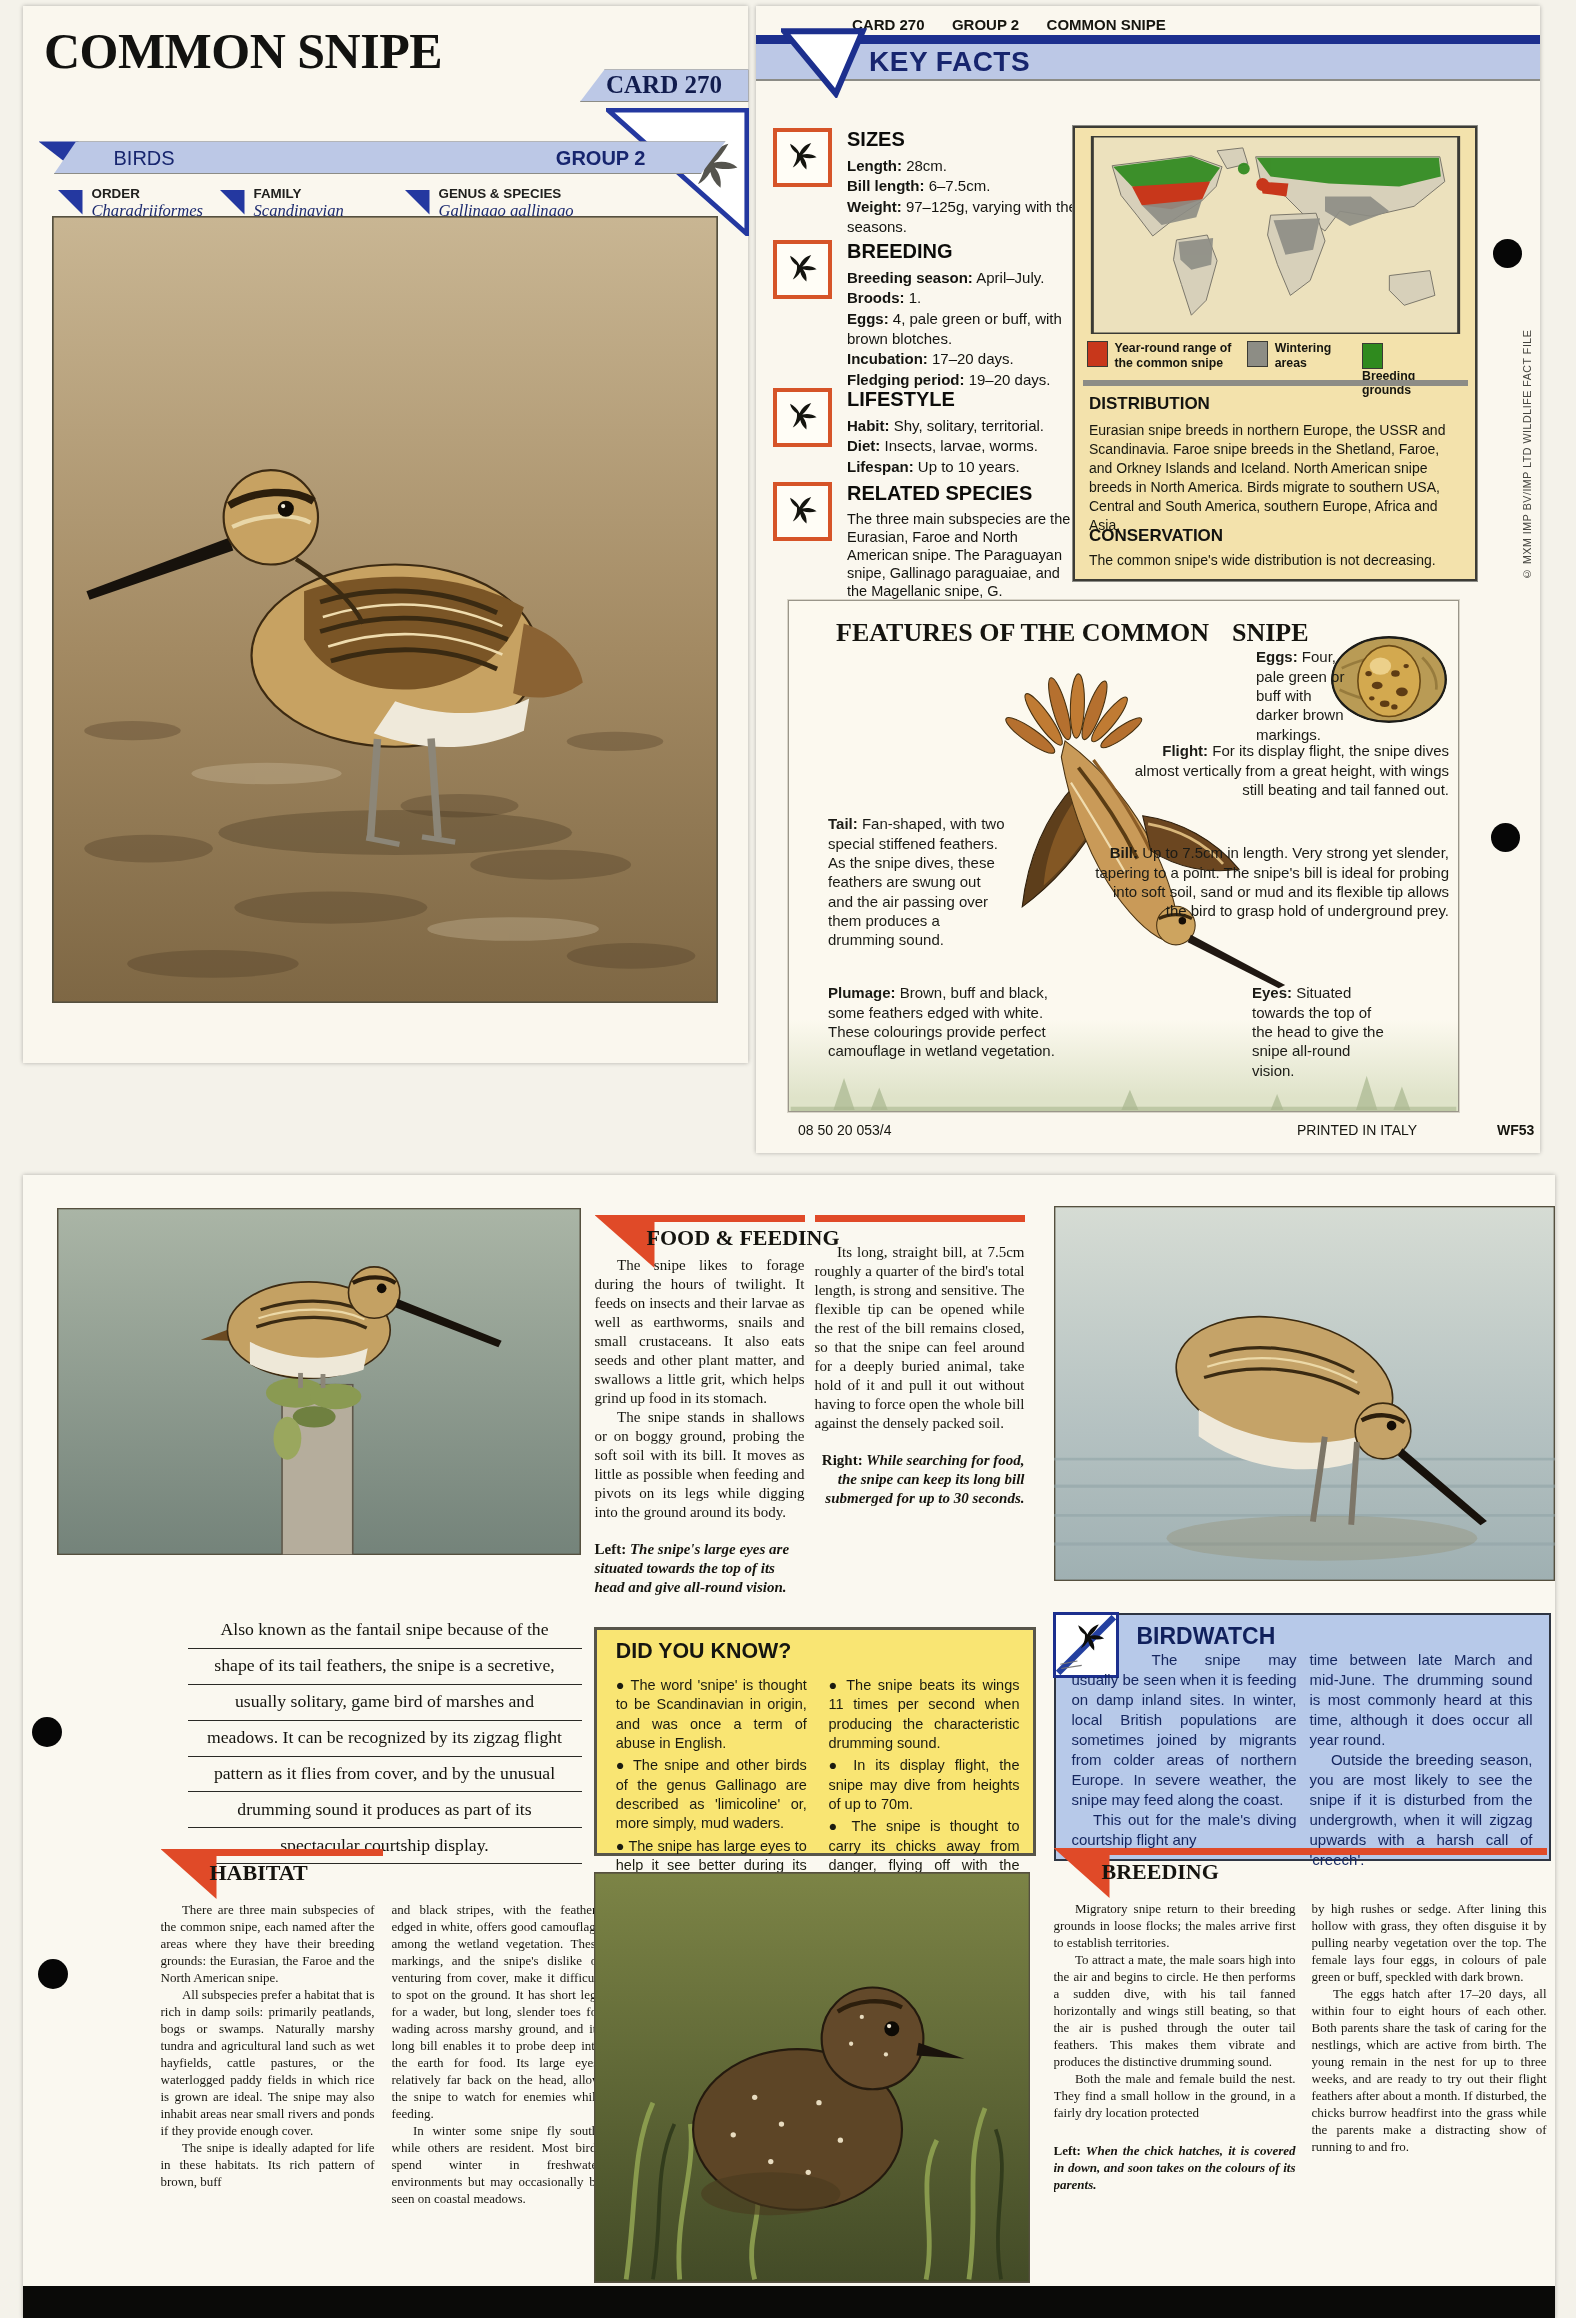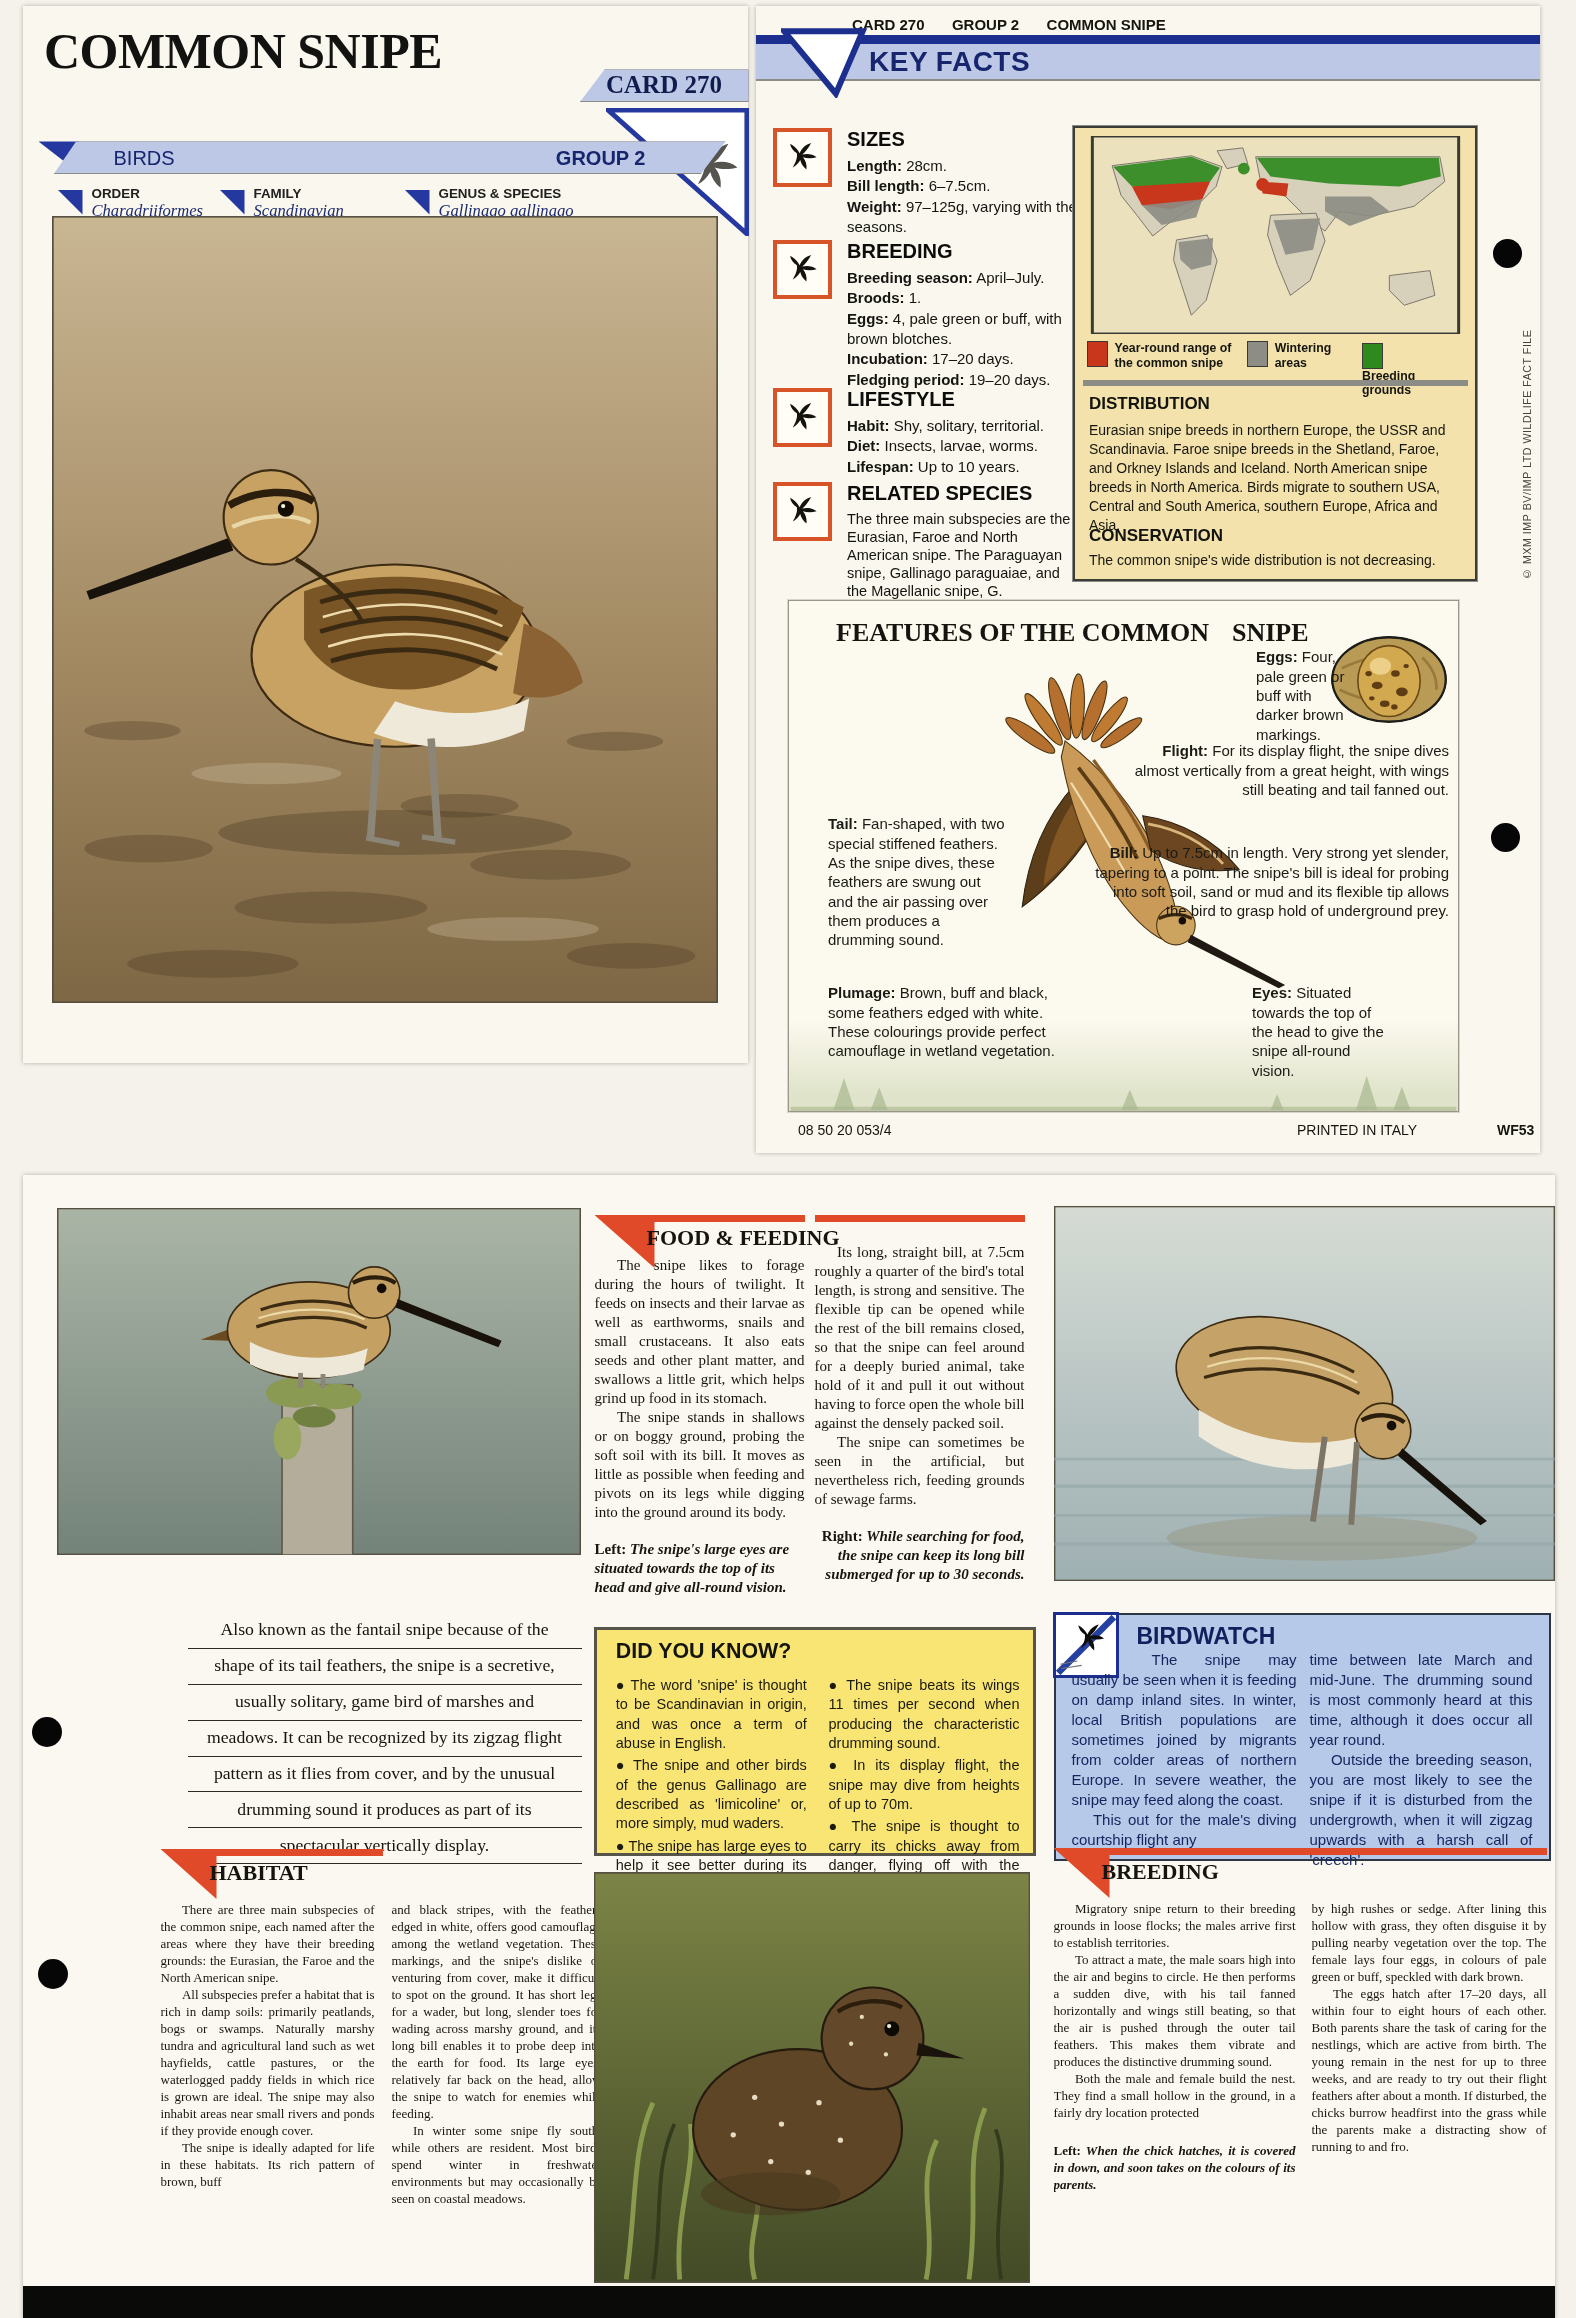--- a/index.html
+++ b/index.html
@@ -420,21 +420,20 @@
     <h2 class="ab sec-heading" style="left:624px;top:50px;">FOOD &amp; FEEDING</h2>
     <div class="ab bodycol" style="left:572px;top:81px;width:210px;">
       <p class="ind">The snipe likes to forage during the hours of twilight. It feeds on insects and their larvae as well as earthworms, snails and small crustaceans. It also eats seeds and other plant matter, and swallows a little grit, which helps grind up food in its stomach.</p>
       <p class="ind">The snipe stands in shallows or on boggy ground, probing the soft soil with its bill. It moves as little as possible when feeding and pivots on its legs while digging into the ground around its body.</p>
       <p class="pcaption" style="margin-top:18px;text-align:left;"><b>Left:</b><i> The snipe's large eyes are situated towards the top of its head and give all-round vision.</i></p>
     </div>
 
     <div class="ab sec-bar" style="left:792px;top:40px;width:210px;"></div>
     <div class="ab bodycol" style="left:792px;top:68px;width:210px;">
       <p class="ind">Its long, straight bill, at 7.5cm roughly a quarter of the bird's total length, is strong and sensitive. The flexible tip can be opened while the rest of the bill remains closed, so that the snipe can feel around for a deeply buried animal, take hold of it and pull it out without having to force open the whole bill against the densely packed soil.</p>
-      <p class="ind">The snipe can sometimes be seen in the artificial, but nevertheless rich, feeding grounds of sewage farms.</p>
       <p class="pcaption" style="margin-top:18px;text-align:right;"><b>Right:</b><i> While searching for food, the snipe can keep its long bill submerged for up to 30 seconds.</i></p>
     </div>
 
     <svg class="ab" style="left:1031px;top:31px;" width="501" height="375" viewBox="0 0 935 700">
       <defs>
           <linearGradient id="g3" x1="0" y1="0" x2="0" y2="1">
             <stop offset="0" stop-color="#d6dcd4"></stop>
             <stop offset="0.6" stop-color="#b4c1c1"></stop>
             <stop offset="1" stop-color="#9fb0b2"></stop>
           </linearGradient>
@@ -466,21 +465,21 @@
       </g>
     </svg>
 
     <div class="ab" style="left:165px;top:438px;width:394px;">
       <div class="intro-line">Also known as the fantail snipe because of the</div>
       <div class="intro-line">shape of its tail feathers, the snipe is a secretive,</div>
       <div class="intro-line">usually solitary, game bird of marshes and</div>
       <div class="intro-line">meadows. It can be recognized by its zigzag flight</div>
       <div class="intro-line">pattern as it flies from cover, and by the unusual</div>
       <div class="intro-line">drumming sound it produces as part of its</div>
-      <div class="intro-line">spectacular vertically display.</div>
+      <div class="intro-line">spectacular courtship display.</div>
     </div>
 
     <div class="ab dyk-box" style="left:571px;top:452px;width:436px;height:223px;">
       <h2 class="ab dyk-heading" style="left:19.3px;top:8.6px;">DID YOU KNOW?</h2>
       <div class="ab" style="left:19.3px;top:46px;width:191px;">
         <p>● The word 'snipe' is thought to be Scandinavian in origin, and was once a term of abuse in English.</p>
         <p>● The snipe and other birds of the genus Gallinago are described as 'limicoline' or, more simply, mud waders.</p>
         <p>● The snipe has large eyes to help it see better during its twilight feeding hours.</p>
       </div>
       <div class="ab" style="left:232px;top:46px;width:191px;">

